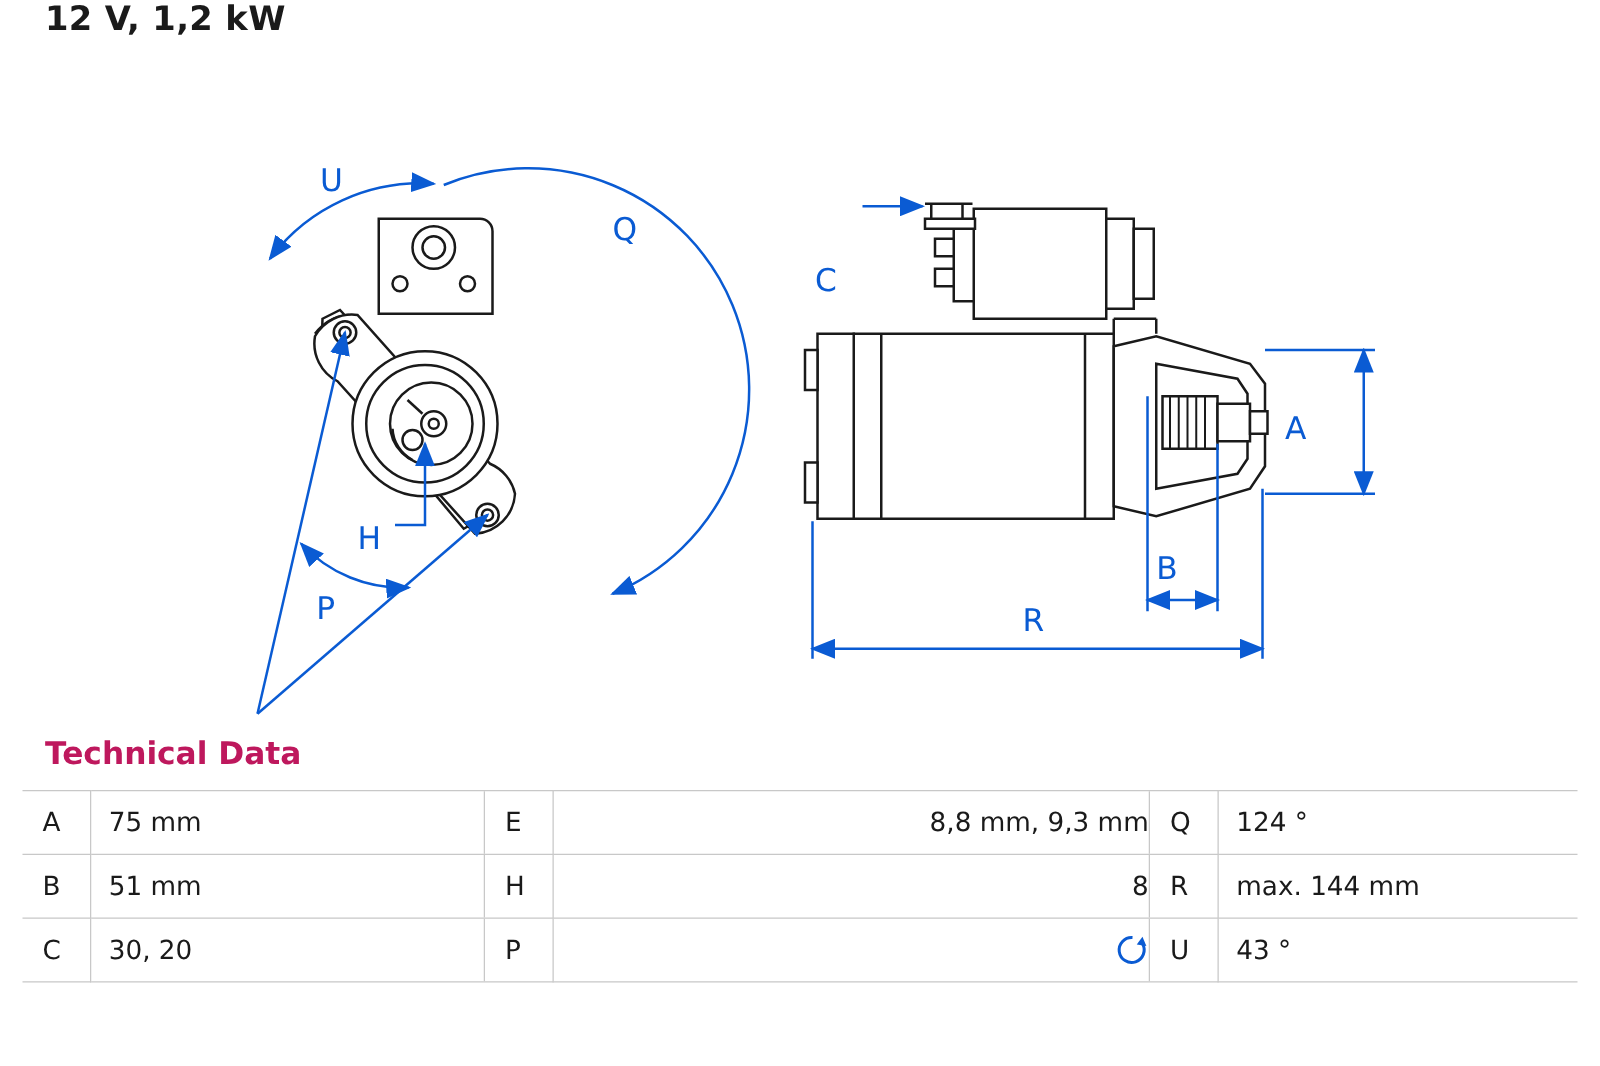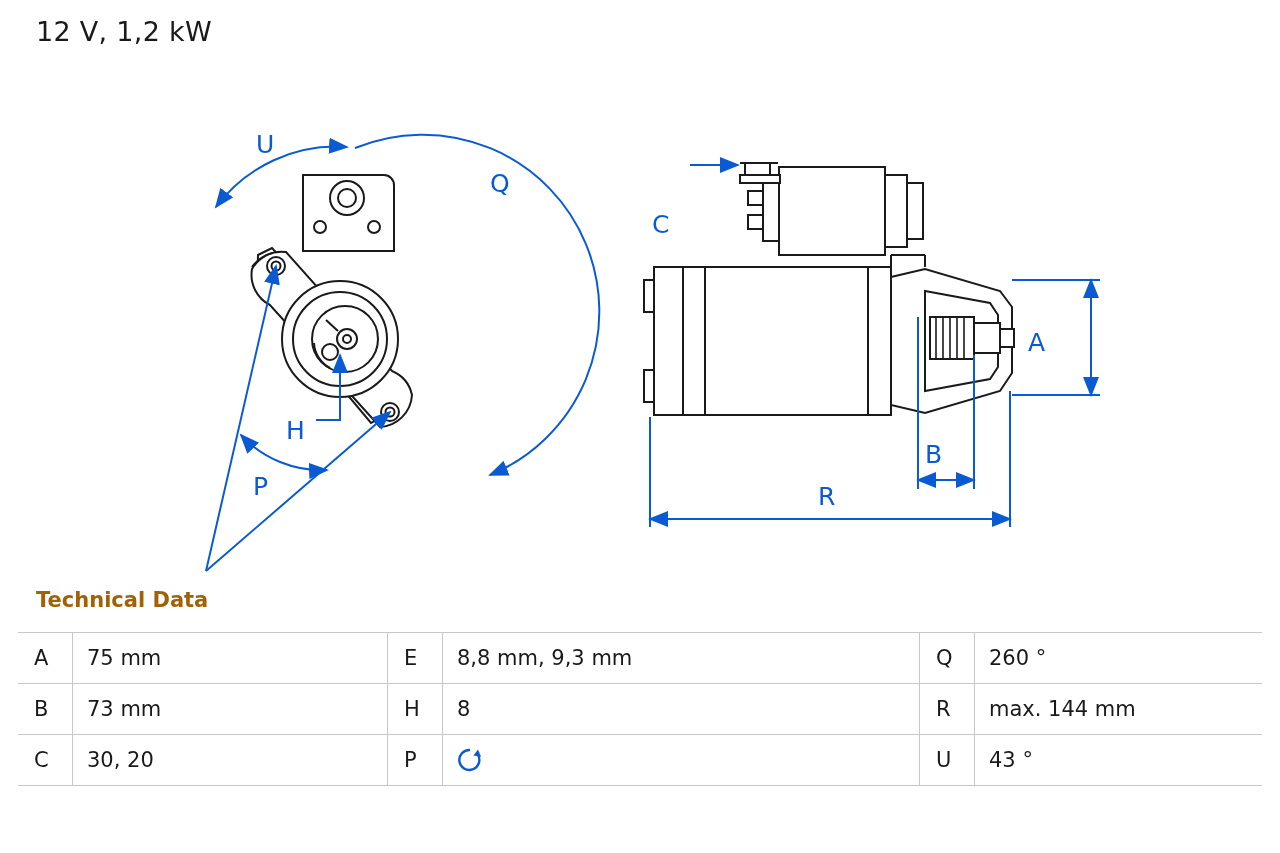--- a/index.html
+++ b/index.html
@@ -16,39 +16,40 @@
     overflow: hidden;
   }
   .page {
     position: relative;
     width: 1280px;
     height: 853px;
   }
   .spec-title {
     position: absolute;
     left: 36px;
-    top: 16px;
+    top: 0;
     font-size: 27px;
     color: #1a1a1a;
     letter-spacing: 0.3px;
+    font-weight: bold;
   }
   .drawing {
     position: absolute;
     left: 0;
     top: 55px;
     width: 1280px;
     height: 520px;
   }
   .tech-title {
     position: absolute;
     left: 36px;
     top: 588px;
-    font-size: 21px;
+    font-size: 25px;
     font-weight: bold;
-    color: #a16207;
+    color: #be185d;
   }
   .table-wrap {
     position: absolute;
     left: 18px;
     top: 632px;
     width: 1244px;
   }
   table.tech {
     border-collapse: collapse;
     width: 1244px;
@@ -62,21 +63,21 @@
     padding: 0 0 0 14px;
     color: #1a1a1a;
   }
   table.tech td.key {
     width: 38px;
     padding-left: 16px;
     border-right: 1px solid #c8c8c8;
   }
   td.val-a { width: 300px; margin-left: 32px; }
   td.key-b { border-left: 1px solid #c8c8c8; }
-  td.val-b { width: 462px; }
+  td.val-b { width: 462px; text-align: right; }
   td.key-c { border-left: 1px solid #c8c8c8; }
   .rot-icon {
     display: inline-block;
     width: 26px;
     height: 26px;
     vertical-align: -5px;
   }
 </style>
 </head>
 <body>
@@ -216,25 +217,25 @@
 
   <div class="table-wrap">
     <table class="tech">
       <tbody>
         <tr>
           <td class="key">A</td>
           <td class="val-a">75 mm</td>
           <td class="key key-b">E</td>
           <td class="val-b">8,8 mm, 9,3 mm</td>
           <td class="key key-c">Q</td>
-          <td>260 °</td>
+          <td>124 °</td>
         </tr>
         <tr>
           <td class="key">B</td>
-          <td class="val-a">73 mm</td>
+          <td class="val-a">51 mm</td>
           <td class="key key-b">H</td>
           <td class="val-b">8</td>
           <td class="key key-c">R</td>
           <td>max. 144 mm</td>
         </tr>
         <tr>
           <td class="key">C</td>
           <td class="val-a">30, 20</td>
           <td class="key key-b">P</td>
           <td class="val-b">

